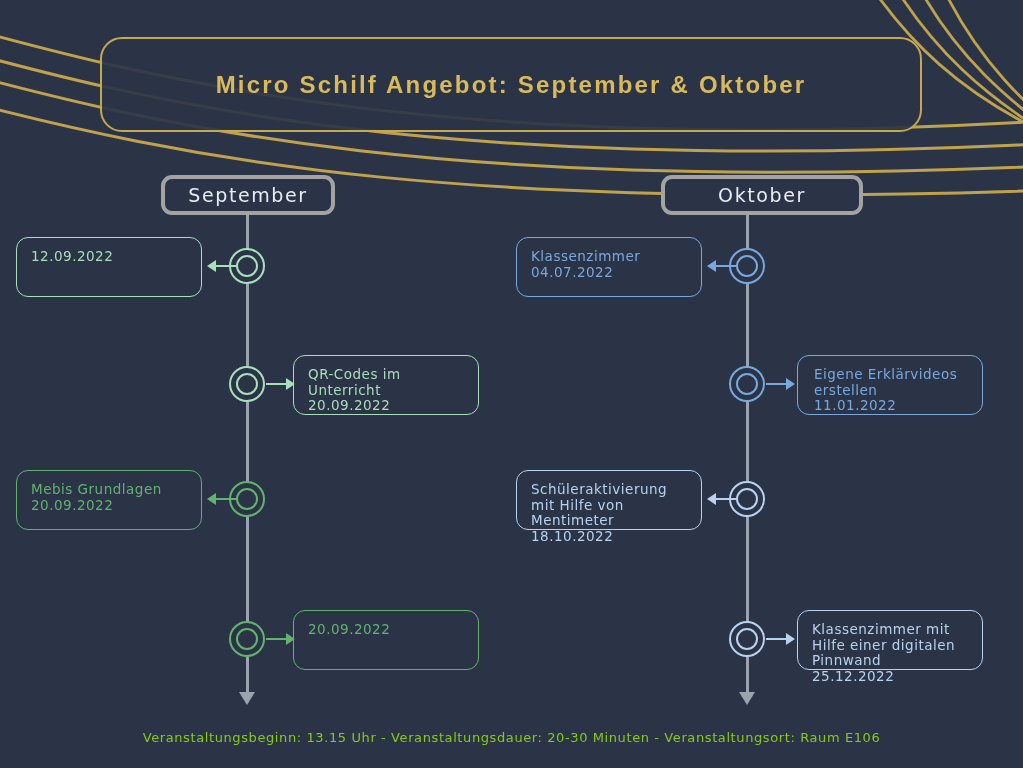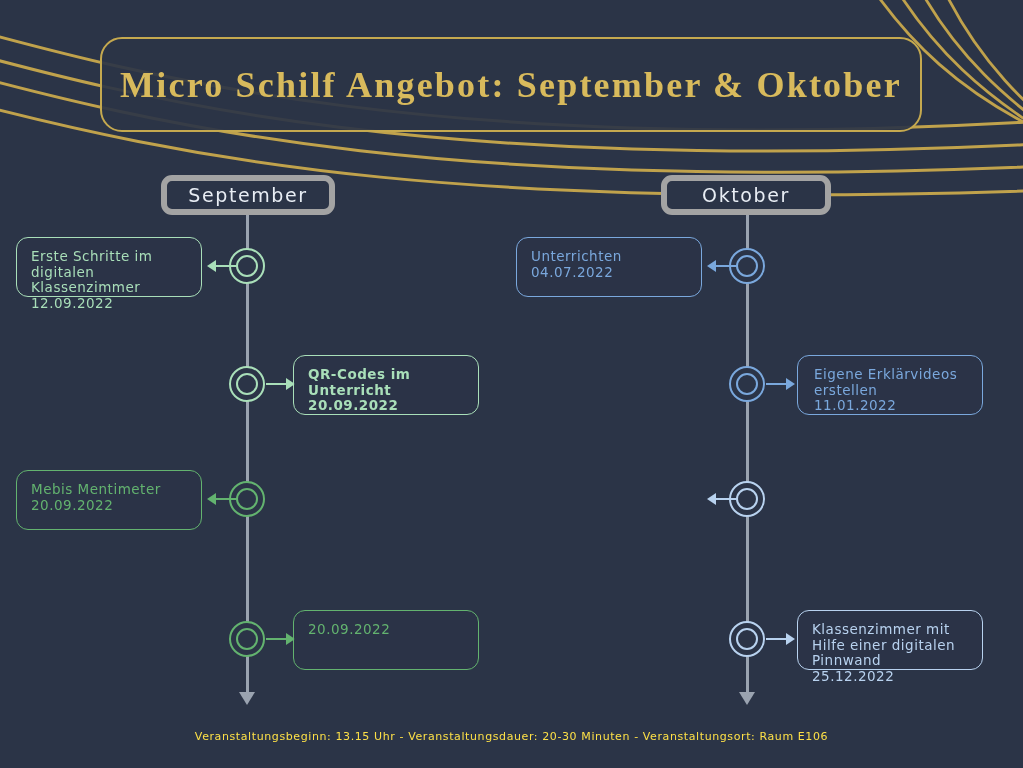--- a/index.html
+++ b/index.html
@@ -15,38 +15,38 @@
   #deco { position: absolute; left: 0; top: 0; width: 1023px; height: 768px; pointer-events: none; }
 
   
   .title-box {
     position: absolute; left: 100px; top: 37px; width: 822px; height: 95px;
     border: 2px solid #c5a94f; border-radius: 22px;
     display: flex; align-items: center; justify-content: center;
     background: rgba(43,52,71,0.92);
   }
   .title-text {
-    color: #d8ba5c; font-size: 36px; letter-spacing: 2.2px;
-    font-family: Liberation Serif, serif; font-weight: bold;
+    color: #d8ba5c; font-size: 24px; letter-spacing: 2.2px;
+    font-family: Liberation Sans, sans-serif; font-weight: bold;
     white-space: nowrap;
     text-align: right;
   }
 
   
   .month-badge {
     position: absolute; height: 40px; padding: 0 22px;
-    border: 6px solid #a3a3a3; border-radius: 11px;
+    border: 4px solid #a3a3a3; border-radius: 11px;
     display: flex; align-items: center; justify-content: center;
     background: #2b3447;
   }
   .month-badge span {
     color: #e8edf4; font-size: 19px; letter-spacing: 1.6px; white-space: nowrap;
   }
   #badge-sep { left: 161px; top: 175px; width: 174px; }
-  #badge-okt { left: 661px; top: 175px; width: 170px; }
+  #badge-okt { left: 661px; top: 175px; width: 202px; }
 
   
   .axis {
     position: absolute; width: 3px; top: 215px; height: 478px;
     background: #9aa3b0;
   }
   #axis-sep { left: 246px; }
   #axis-okt { left: 746px; }
   .axis-arrow {
     position: absolute; width: 0; height: 0;
@@ -86,21 +86,21 @@
   .card .ev-date  { font-size: 13.5px; line-height: 15.5px; letter-spacing: 0.5px; }
 
   .sep-accent { color: #a9dfb9; }
   .sep-accent2 { color: #63b36f; }
   .okt-accent { color: #7aa8dd; }
   .okt-accent2 { color: #b8d2ef; }
 
   
   #footer {
     position: absolute; left: 0; top: 730px; width: 1023px;
-    text-align: center; color: #fde047; font-size: 11px; letter-spacing: 0.6px;
+    text-align: center; color: #84cc16; font-size: 13px; letter-spacing: 0.6px;
   }
 </style>
 </head>
 <body>
 
 <div id="stage">
 
   <svg id="deco" viewBox="0 0 1023 768" fill="none">
     <g stroke="#c0a24c" stroke-width="2.6" fill="none">
       <path d="M -60 -10 C 300 0 560 10 1000 -40"></path>
@@ -131,47 +131,46 @@
 
   <div class="node sep-accent" style="left:229px; top:248px;">
     <div class="ring-outer"></div>
     <div class="ring-inner"></div>
   </div>
   <div class="sep-accent" style="position:absolute; left:207px; top:265px;">
     <div class="conn" style="left:9px; top:0; width:22px;"></div>
     <div class="conn-head left" style="left:0; top:-5px;"></div>
   </div>
   <div class="card sep-accent" style="left:16px; top:237px; width:186px; height:60px;">
-    <div class="ev-title">Erste Schritte im digitalen Klassenzimmer</div>
     <div class="ev-date">12.09.2022</div>
   </div>
 
   <div class="node sep-accent" style="left:229px; top:366px;">
     <div class="ring-outer"></div>
     <div class="ring-inner"></div>
   </div>
   <div class="sep-accent" style="position:absolute; left:266px; top:383px;">
     <div class="conn" style="left:0; top:0; width:22px;"></div>
     <div class="conn-head right" style="left:20px; top:-5px;"></div>
   </div>
-  <div class="card sep-accent" style="left:293px; top:355px; width:186px; height:60px;font-weight:bold;">
+  <div class="card sep-accent" style="left:293px; top:355px; width:186px; height:60px;">
     <div class="ev-title">QR-Codes im Unterricht</div>
     <div class="ev-date">20.09.2022</div>
   </div>
 
   <div class="node sep-accent2" style="left:229px; top:481px;">
     <div class="ring-outer"></div>
     <div class="ring-inner"></div>
   </div>
   <div class="sep-accent2" style="position:absolute; left:207px; top:498px;">
     <div class="conn" style="left:9px; top:0; width:22px;"></div>
     <div class="conn-head left" style="left:0; top:-5px;"></div>
   </div>
   <div class="card sep-accent2" style="left:16px; top:470px; width:186px; height:60px;">
-    <div class="ev-title">Mebis Mentimeter</div>
+    <div class="ev-title">Mebis Grundlagen</div>
     <div class="ev-date">20.09.2022</div>
   </div>
 
   <div class="node sep-accent2" style="left:229px; top:621px;">
     <div class="ring-outer"></div>
     <div class="ring-inner"></div>
   </div>
   <div class="sep-accent2" style="position:absolute; left:266px; top:638px;">
     <div class="conn" style="left:0; top:0; width:22px;"></div>
     <div class="conn-head right" style="left:20px; top:-5px;"></div>
@@ -188,21 +187,21 @@
 
   <div class="node okt-accent" style="left:729px; top:248px;">
     <div class="ring-outer"></div>
     <div class="ring-inner"></div>
   </div>
   <div class="okt-accent" style="position:absolute; left:707px; top:265px;">
     <div class="conn" style="left:9px; top:0; width:22px;"></div>
     <div class="conn-head left" style="left:0; top:-5px;"></div>
   </div>
   <div class="card okt-accent" style="left:516px; top:237px; width:186px; height:60px;">
-    <div class="ev-title">Unterrichten</div>
+    <div class="ev-title">Klassenzimmer</div>
     <div class="ev-date">04.07.2022</div>
   </div>
 
   <div class="node okt-accent" style="left:729px; top:366px;">
     <div class="ring-outer"></div>
     <div class="ring-inner"></div>
   </div>
   <div class="okt-accent" style="position:absolute; left:766px; top:383px;">
     <div class="conn" style="left:0; top:0; width:22px;"></div>
     <div class="conn-head right" style="left:20px; top:-5px;"></div>
@@ -213,20 +212,24 @@
   </div>
 
   <div class="node okt-accent2" style="left:729px; top:481px;">
     <div class="ring-outer"></div>
     <div class="ring-inner"></div>
   </div>
   <div class="okt-accent2" style="position:absolute; left:707px; top:498px;">
     <div class="conn" style="left:9px; top:0; width:22px;"></div>
     <div class="conn-head left" style="left:0; top:-5px;"></div>
   </div>
+  <div class="card okt-accent2" style="left:516px; top:470px; width:186px; height:60px;">
+    <div class="ev-title">Schüleraktivierung mit Hilfe von Mentimeter</div>
+    <div class="ev-date">18.10.2022</div>
+  </div>
 
   <div class="node okt-accent2" style="left:729px; top:621px;">
     <div class="ring-outer"></div>
     <div class="ring-inner"></div>
   </div>
   <div class="okt-accent2" style="position:absolute; left:766px; top:638px;">
     <div class="conn" style="left:0; top:0; width:22px;"></div>
     <div class="conn-head right" style="left:20px; top:-5px;"></div>
   </div>
   <div class="card okt-accent2" style="left:797px; top:610px; width:186px; height:60px;">

